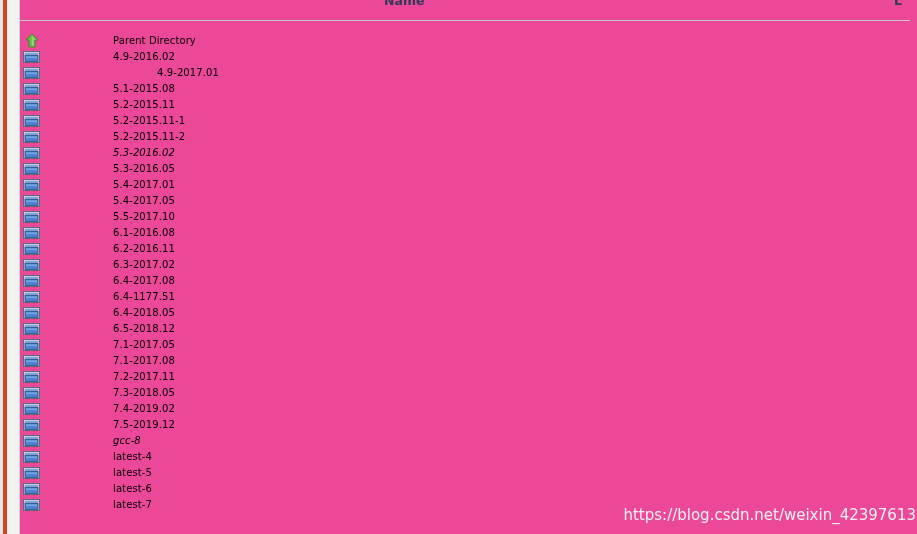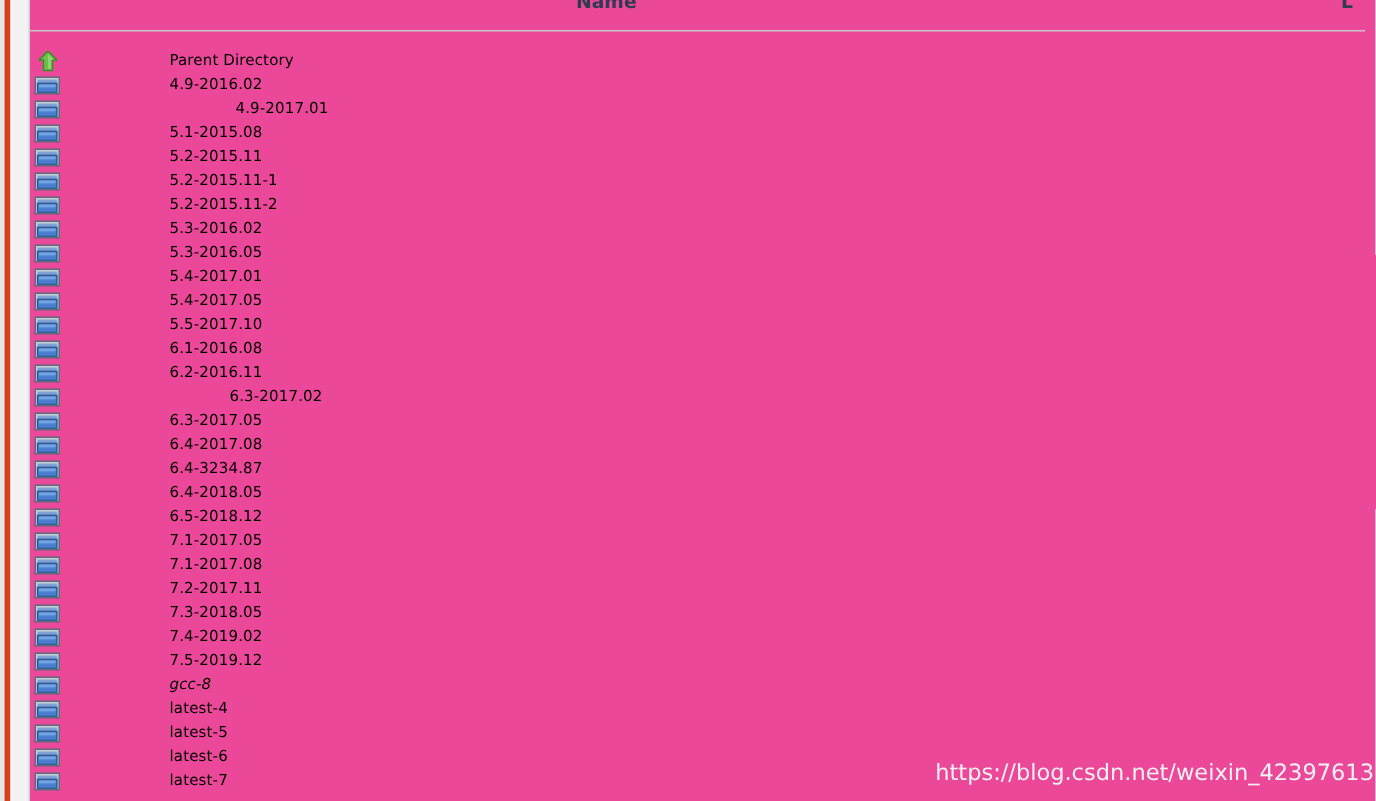--- a/index.html
+++ b/index.html
@@ -212,21 +212,21 @@
       </div>
       <div class="row">
         <span class="row-icon">
           <svg width="20" height="14" viewBox="0 0 20 14">
             <rect x="1.5" y="1.5" width="16" height="11" fill="#c9ced6" stroke="#5f6b7a" stroke-width="1"></rect>
             <rect x="3" y="3" width="13" height="3" fill="#7ca3d9"></rect>
             <rect x="3" y="5.5" width="13" height="6" fill="#4a7fd0" stroke="#2b4f8a" stroke-width="0.8"></rect>
             <rect x="4" y="6.3" width="11" height="2" fill="#74a4e0"></rect>
           </svg>
         </span>
-        <a class="row-name" style="text-decoration: none; color: inherit;">5.3-2016.02</a>
+        <a class="row-name" style="text-decoration: none; color: inherit; font-style: italic;">5.3-2016.02</a>
       </div>
       <div class="row">
         <span class="row-icon">
           <svg width="20" height="14" viewBox="0 0 20 14">
             <rect x="1.5" y="1.5" width="16" height="11" fill="#c9ced6" stroke="#5f6b7a" stroke-width="1"></rect>
             <rect x="3" y="3" width="13" height="3" fill="#7ca3d9"></rect>
             <rect x="3" y="5.5" width="13" height="6" fill="#4a7fd0" stroke="#2b4f8a" stroke-width="0.8"></rect>
             <rect x="4" y="6.3" width="11" height="2" fill="#74a4e0"></rect>
           </svg>
         </span>
@@ -289,32 +289,21 @@
       </div>
       <div class="row">
         <span class="row-icon">
           <svg width="20" height="14" viewBox="0 0 20 14">
             <rect x="1.5" y="1.5" width="16" height="11" fill="#c9ced6" stroke="#5f6b7a" stroke-width="1"></rect>
             <rect x="3" y="3" width="13" height="3" fill="#7ca3d9"></rect>
             <rect x="3" y="5.5" width="13" height="6" fill="#4a7fd0" stroke="#2b4f8a" stroke-width="0.8"></rect>
             <rect x="4" y="6.3" width="11" height="2" fill="#74a4e0"></rect>
           </svg>
         </span>
-        <a class="row-name" style="text-decoration: none; color: inherit; margin-left: 40px;">6.3-2017.02</a>
-      </div>
-      <div class="row">
-        <span class="row-icon">
-          <svg width="20" height="14" viewBox="0 0 20 14">
-            <rect x="1.5" y="1.5" width="16" height="11" fill="#c9ced6" stroke="#5f6b7a" stroke-width="1"></rect>
-            <rect x="3" y="3" width="13" height="3" fill="#7ca3d9"></rect>
-            <rect x="3" y="5.5" width="13" height="6" fill="#4a7fd0" stroke="#2b4f8a" stroke-width="0.8"></rect>
-            <rect x="4" y="6.3" width="11" height="2" fill="#74a4e0"></rect>
-          </svg>
-        </span>
-        <a class="row-name" style="text-decoration: none; color: inherit;">6.3-2017.05</a>
+        <a class="row-name" style="text-decoration: none; color: inherit;">6.3-2017.02</a>
       </div>
       <div class="row">
         <span class="row-icon">
           <svg width="20" height="14" viewBox="0 0 20 14">
             <rect x="1.5" y="1.5" width="16" height="11" fill="#c9ced6" stroke="#5f6b7a" stroke-width="1"></rect>
             <rect x="3" y="3" width="13" height="3" fill="#7ca3d9"></rect>
             <rect x="3" y="5.5" width="13" height="6" fill="#4a7fd0" stroke="#2b4f8a" stroke-width="0.8"></rect>
             <rect x="4" y="6.3" width="11" height="2" fill="#74a4e0"></rect>
           </svg>
         </span>
@@ -322,21 +311,21 @@
       </div>
       <div class="row">
         <span class="row-icon">
           <svg width="20" height="14" viewBox="0 0 20 14">
             <rect x="1.5" y="1.5" width="16" height="11" fill="#c9ced6" stroke="#5f6b7a" stroke-width="1"></rect>
             <rect x="3" y="3" width="13" height="3" fill="#7ca3d9"></rect>
             <rect x="3" y="5.5" width="13" height="6" fill="#4a7fd0" stroke="#2b4f8a" stroke-width="0.8"></rect>
             <rect x="4" y="6.3" width="11" height="2" fill="#74a4e0"></rect>
           </svg>
         </span>
-        <a class="row-name" style="text-decoration: none; color: inherit;">6.4-3234.87</a>
+        <a class="row-name" style="text-decoration: none; color: inherit;">6.4-1177.51</a>
       </div>
       <div class="row">
         <span class="row-icon">
           <svg width="20" height="14" viewBox="0 0 20 14">
             <rect x="1.5" y="1.5" width="16" height="11" fill="#c9ced6" stroke="#5f6b7a" stroke-width="1"></rect>
             <rect x="3" y="3" width="13" height="3" fill="#7ca3d9"></rect>
             <rect x="3" y="5.5" width="13" height="6" fill="#4a7fd0" stroke="#2b4f8a" stroke-width="0.8"></rect>
             <rect x="4" y="6.3" width="11" height="2" fill="#74a4e0"></rect>
           </svg>
         </span>

